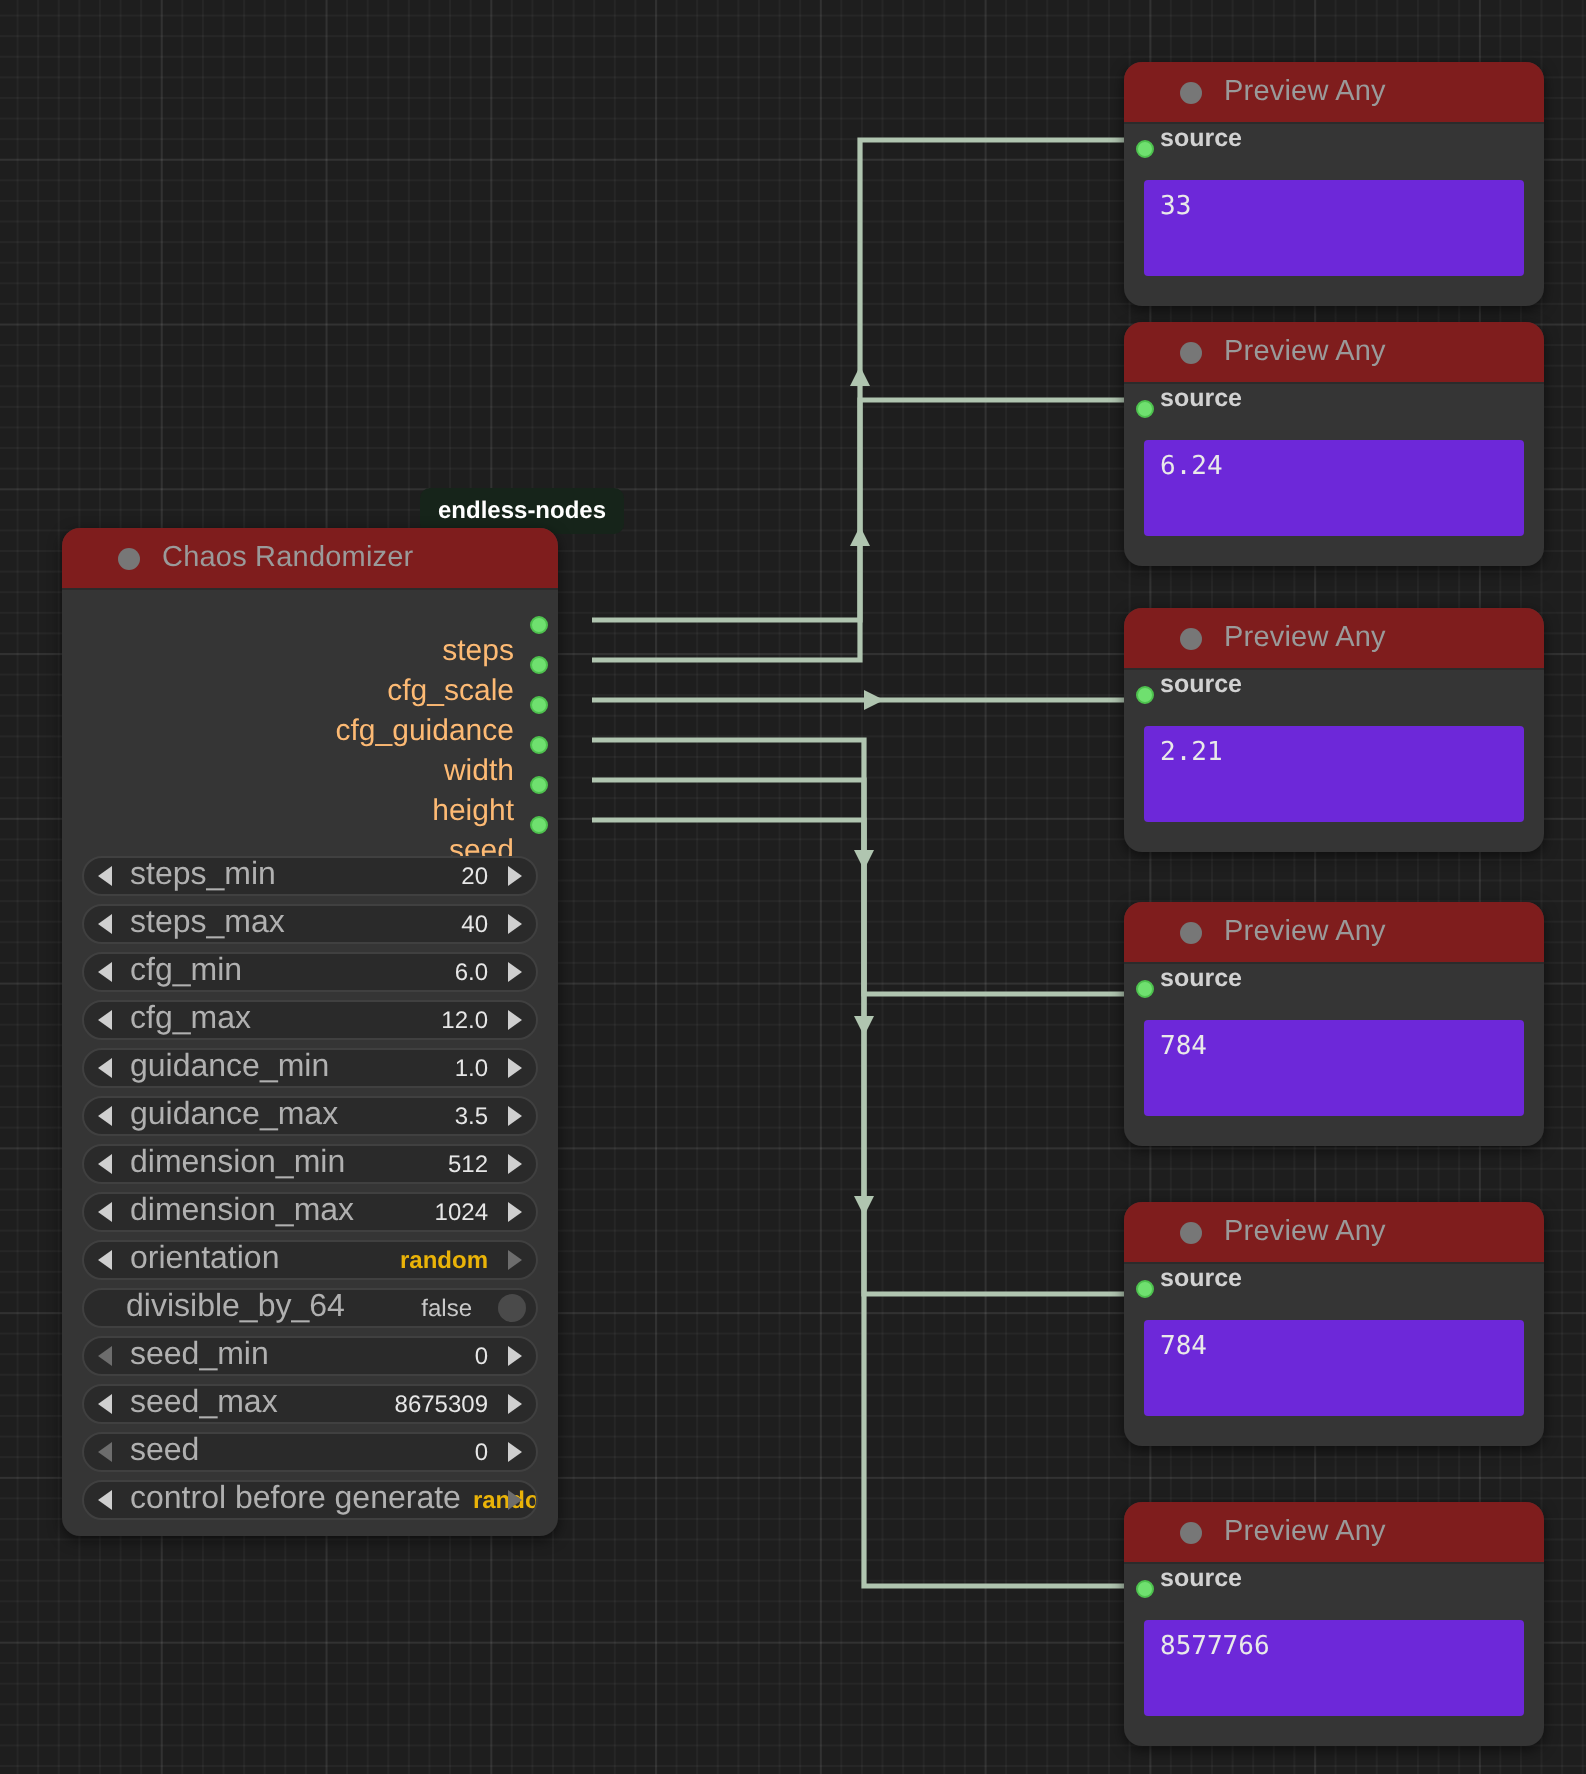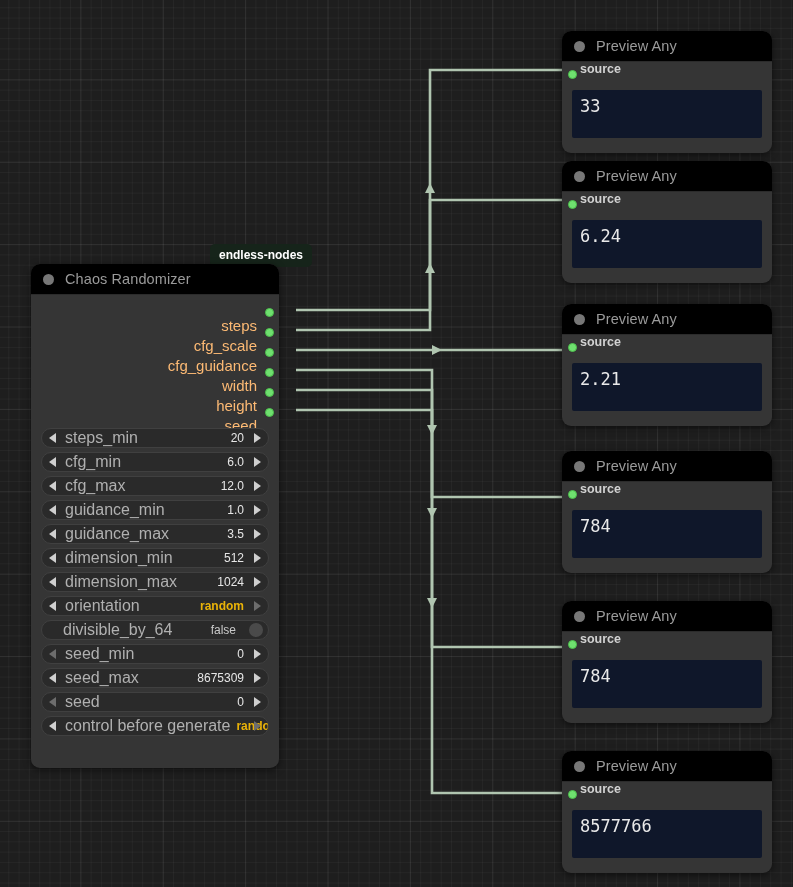--- a/index.html
+++ b/index.html
@@ -25,24 +25,24 @@
   
   .node {
     position: absolute;
     background: #353535;
     border-radius: 9px;
     box-shadow: 0 2px 7px rgba(0,0,0,0.55);
     overflow: visible;
   }
   .node-title {
     height: 31px; display: flex; align-items: center;
-    padding-left: 12px;
+    padding-left: 28px;
     border-bottom: 1px solid #2b2b2b;
     border-radius: 9px 9px 0 0;
-    background: #000000;
+    background: #7f1d1d;
   }
   .title-dot {
     width: 11px; height: 11px; border-radius: 50%;
     background: #777; flex: none; margin-right: 11px;
   }
   .title-text {
     color: #9a9a9a; font-size: 14.5px; letter-spacing: .1px;
     white-space: nowrap;
   }
 
@@ -115,25 +115,25 @@
   .pv-body { padding: 0 0 0 0; }
   .pv-inrow {
     position: relative; height: 24px; display: flex; 
     padding-left: 18px;
   }
   .pv-inrow .slot { left: 6px; top: 50%; margin-top: -4.5px; }
   .pv-inrow .label { color: #d2d2d2; font-size: 12.5px; font-weight: bold; }
   .pv-text {
     margin: 4px 10px 0 10px;
     height: 48px;
-    background: #0f172a;
+    background: #6d28d9;
     border-radius: 2px;
     color: #e9e9e9;
     font-family: "DejaVu Sans Mono", monospace;
-    font-size: 17px;
+    font-size: 13px;
     padding: 6px 8px;
     overflow: hidden;
     white-space: pre;
   }
 </style>
 </head>
 <body>
 
 <div id="canvas">
 
@@ -202,20 +202,26 @@
 
     <div class="widgets">
       <div class="widget">
         <span class="arrow-l"></span>
         <span class="wname">steps_min</span>
         <span class="wval">20</span>
         <span class="arrow-r"></span>
       </div>
       <div class="widget">
         <span class="arrow-l"></span>
+        <span class="wname">steps_max</span>
+        <span class="wval">40</span>
+        <span class="arrow-r"></span>
+      </div>
+      <div class="widget">
+        <span class="arrow-l"></span>
         <span class="wname">cfg_min</span>
         <span class="wval">6.0</span>
         <span class="arrow-r"></span>
       </div>
       <div class="widget">
         <span class="arrow-l"></span>
         <span class="wname">cfg_max</span>
         <span class="wval">12.0</span>
         <span class="arrow-r"></span>
       </div>

